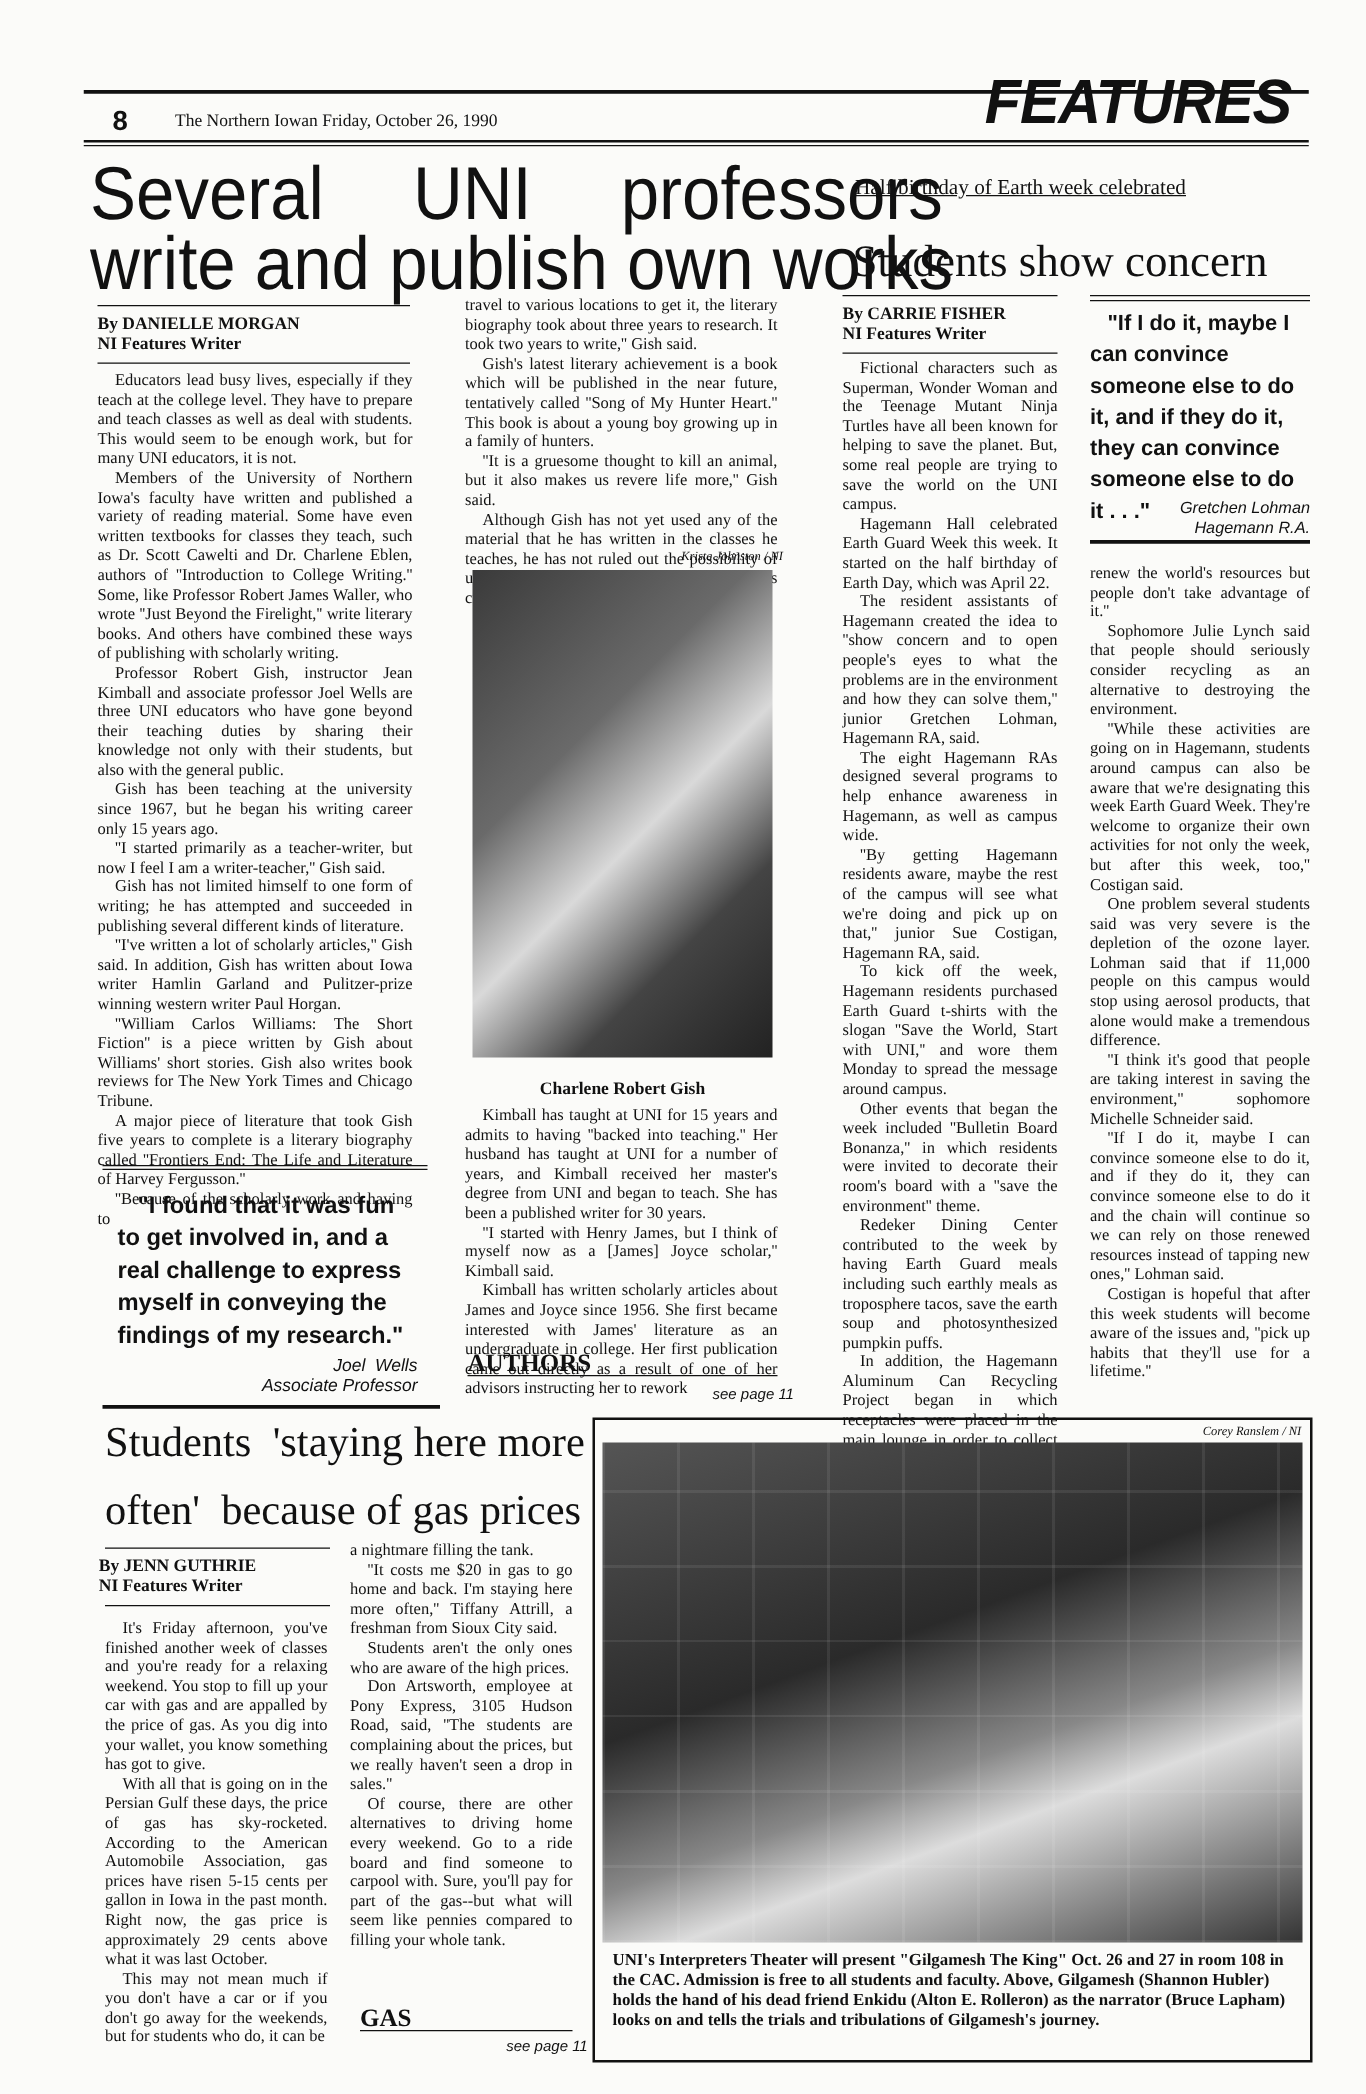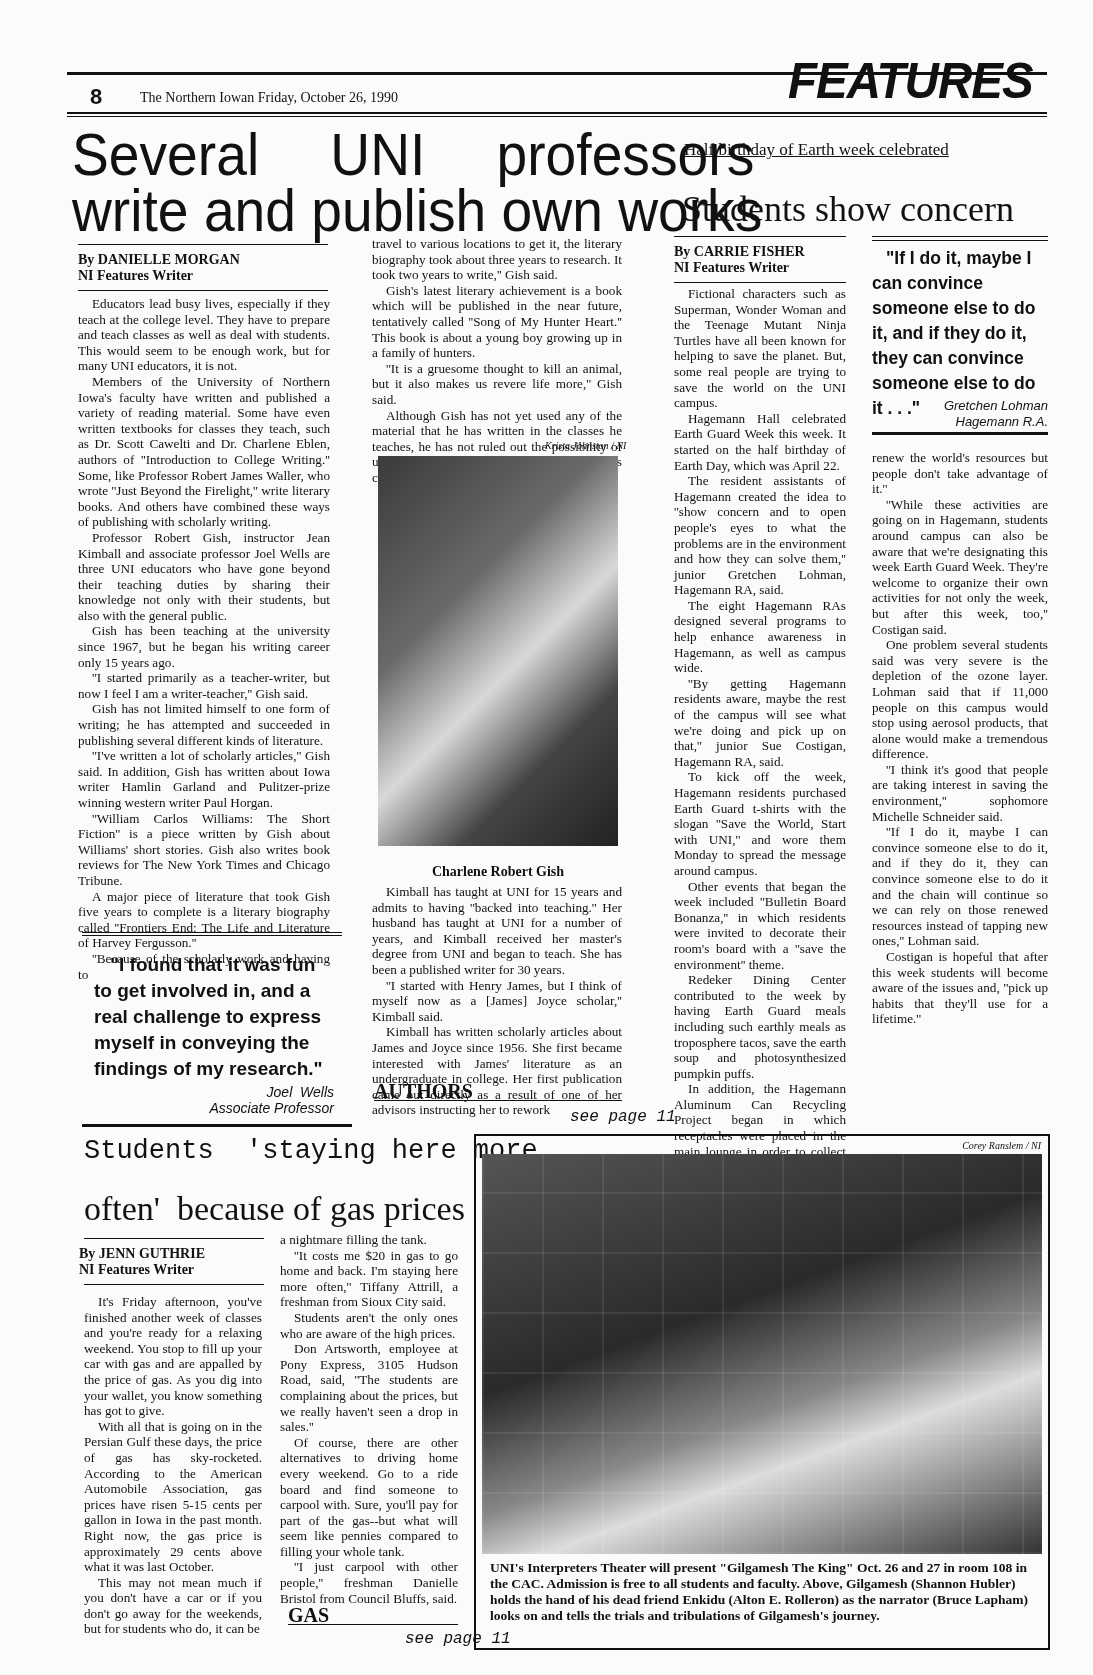--- a/index.html
+++ b/index.html
@@ -18,21 +18,21 @@
   .pullquote { font-family:"Liberation Sans", sans-serif; font-weight:bold; font-size:19px; line-height:26px; }
   .attrib { font-family:"Liberation Sans", sans-serif; font-style:italic; font-size:14px; line-height:16px; text-align:right; }
   .photo { position:absolute; background:linear-gradient(135deg,#3a3a3a 0%,#6a6a6a 35%,#d9d9d9 55%,#444 75%,#222 100%); }
   .photo2 { position:absolute; background:
       repeating-linear-gradient(90deg, rgba(255,255,255,0.08) 0 2px, transparent 2px 60px),
       repeating-linear-gradient(0deg, rgba(255,255,255,0.08) 0 2px, transparent 2px 60px),
       linear-gradient(160deg,#555 0%,#2a2a2a 40%,#888 60%,#ddd 70%,#333 100%); }
   .credit { font-family:"Liberation Serif", serif; font-style:italic; font-size:10px; }
   .caption-bold { font-family:"Liberation Serif", serif; font-weight:bold; font-size:13.5px; line-height:16px; }
   .jump { font-family:"Liberation Serif", serif; font-weight:bold; font-size:20px; }
-  .see-page { font-family:Liberation Mono, monospace; font-style:italic; font-size:16px; }
+  .see-page { font-family:Liberation Sans, sans-serif; font-style:italic; font-size:12px; }
 </style>
 </head>
 <body>
 
 <div class="rule" style="left:67px;top:72px;width:980px;height:3px;"></div>
 <div class="abs masthead-num" style="left:90px;top:84px;">8</div>
 <div class="abs masthead-text" style="left:140px;top:90px;">The Northern Iowan Friday, October 26, 1990</div>
 <div class="abs section-title" style="right:60px;top:52px;">FEATURES</div>
 <div class="rule" style="left:67px;top:112px;width:980px;height:2px;"></div>
 <div class="rule" style="left:67px;top:116px;width:980px;height:1px;"></div>
@@ -112,47 +112,47 @@
 <div class="rule" style="left:872px;top:240px;width:176px;height:1px;"></div>
 <div class="abs pullquote" style="left:872px;top:246px;width:178px;font-size:17.5px;line-height:25px;text-indent:14px;">"If I do it, maybe I can convince someone else to do it, and if they do it, they can convince someone else to do it . . ."</div>
 <div class="abs attrib" style="left:872px;top:398px;width:176px;font-size:13px;">
   <div>Gretchen Lohman</div>
   <div>Hagemann R.A.</div>
 </div>
 <div class="rule" style="left:872px;top:432px;width:176px;height:3px;"></div>
 
 <div class="col" style="left:872px;top:450px;width:176px;">
   <p style="text-indent:0">renew the world's resources but people don't take advantage of it.''</p>
+  <p>Sophomore Julie Lynch said that people should seriously consider recycling as an alternative to destroying the environment.</p>
   <p>''While these activities are going on in Hagemann, students around campus can also be aware that we're designating this week Earth Guard Week. They're welcome to organize their own activities for not only the week, but after this week, too,'' Costigan said.</p>
   <p>One problem several students said was very severe is the depletion of the ozone layer. Lohman said that if 11,000 people on this campus would stop using aerosol products, that alone would make a tremendous difference.</p>
   <p>''I think it's good that people are taking interest in saving the environment,'' sophomore Michelle Schneider said.</p>
   <p>''If I do it, maybe I can convince someone else to do it, and if they do it, they can convince someone else to do it and the chain will continue so we can rely on those renewed resources instead of tapping new ones,'' Lohman said.</p>
   <p>Costigan is hopeful that after this week students will become aware of the issues and, ''pick up habits that they'll use for a lifetime.''</p>
 </div>
 
-<div class="abs headline-serif" style="left:84px;top:1136px;font-size:27px;white-space:pre;font-family:Liberation Mono, monospace;">Students  'staying here more</div>
+<div class="abs headline-serif" style="left:84px;top:1136px;font-size:34px;white-space:pre;">Students  'staying here more</div>
 <div class="abs headline-serif" style="left:84px;top:1190px;font-size:34px;white-space:pre;">often'  because of gas prices</div>
 <div class="rule" style="left:84px;top:1238px;width:180px;height:1px;"></div>
 <div class="abs byline" style="left:79px;top:1246px;">
   <div>By JENN GUTHRIE</div>
   <div>NI Features Writer</div>
 </div>
 <div class="rule" style="left:84px;top:1284px;width:180px;height:1px;"></div>
 <div class="col" style="left:84px;top:1294px;width:178px;">
   <p>It's Friday afternoon, you've finished another week of classes and you're ready for a relaxing weekend. You stop to fill up your car with gas and are appalled by the price of gas. As you dig into your wallet, you know something has got to give.</p>
   <p>With all that is going on in the Persian Gulf these days, the price of gas has sky-rocketed. According to the American Automobile Association, gas prices have risen 5-15 cents per gallon in Iowa in the past month. Right now, the gas price is approximately 29 cents above what it was last October.</p>
   <p>This may not mean much if you don't have a car or if you don't go away for the weekends, but for students who do, it can be</p>
 </div>
 <div class="col" style="left:280px;top:1232px;width:178px;">
   <p style="text-indent:0">a nightmare filling the tank.</p>
   <p>''It costs me $20 in gas to go home and back. I'm staying here more often,'' Tiffany Attrill, a freshman from Sioux City said.</p>
   <p>Students aren't the only ones who are aware of the high prices.</p>
   <p>Don Artsworth, employee at Pony Express, 3105 Hudson Road, said, ''The students are complaining about the prices, but we really haven't seen a drop in sales.''</p>
   <p>Of course, there are other alternatives to driving home every weekend. Go to a ride board and find someone to carpool with. Sure, you'll pay for part of the gas--but what will seem like pennies compared to filling your whole tank.</p>
-  <p>''I just carpool with other people,'' freshman Danielle Bristol from Council Bluffs, said.</p>
 </div>
 <div class="abs jump" style="left:288px;top:1604px;">GAS</div>
 <div class="rule" style="left:288px;top:1624px;width:170px;height:1px;"></div>
 <div class="abs see-page" style="left:405px;top:1630px;">see page 11</div>
 
 <div class="abs" style="left:474px;top:1134px;width:572px;height:512px;border:2px solid #111;"></div>
 <div class="abs credit" style="right:52px;top:1140px;">Corey Ranslem / NI</div>
 <div class="photo2" style="left:482px;top:1154px;width:560px;height:400px;"></div>
 <div class="abs caption-bold" style="left:490px;top:1560px;width:550px;">UNI's Interpreters Theater will present "Gilgamesh The King" Oct. 26 and 27 in room 108 in the CAC. Admission is free to all  students and faculty. Above, Gilgamesh (Shannon Hubler) holds the hand of his dead friend Enkidu (Alton E. Rolleron) as the narrator (Bruce Lapham) looks on and tells the trials and tribulations of Gilgamesh's journey.</div>
 

